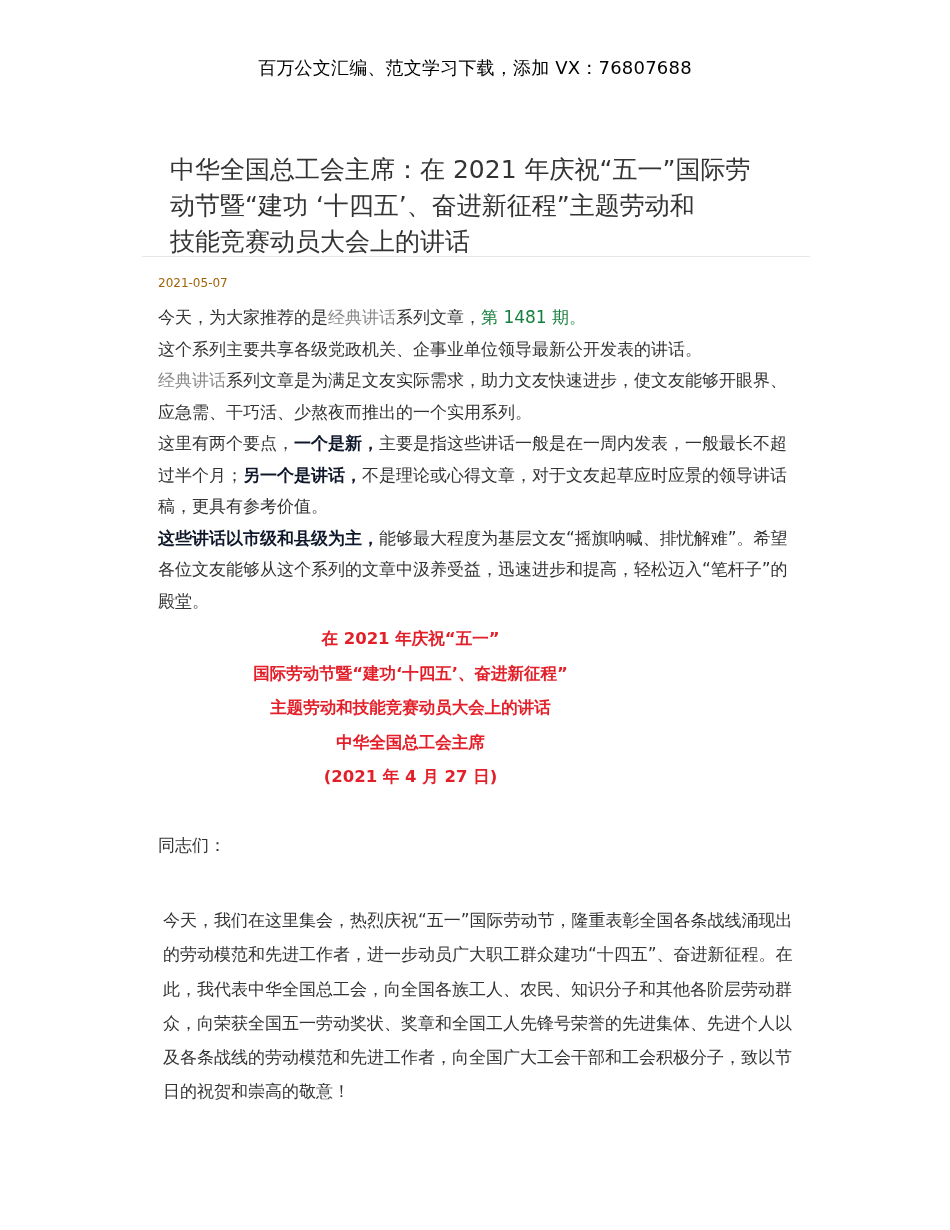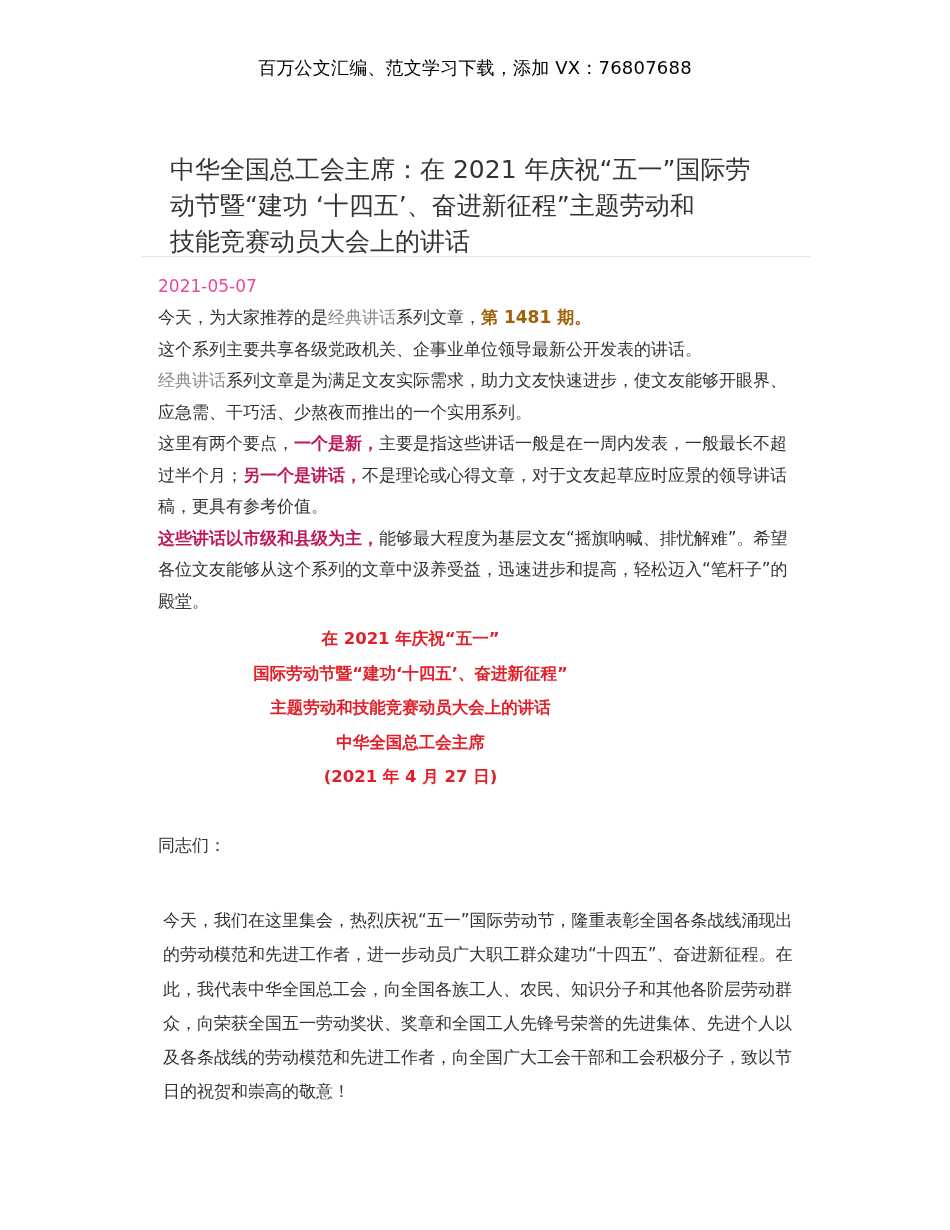--- a/index.html
+++ b/index.html
@@ -41,46 +41,46 @@
       top: 256px;
       left: 142px;
       width: 668px;
       height: 1px;
       background: #e6e6ea;
     }
     .date {
       position: absolute;
       top: 276px;
       left: 158px;
-      font-size: 17px;
-      color: #ec4899;
+      font-size: 12px;
+      color: #a16207;
     }
     .content {
       position: absolute;
       top: 302px;
       left: 158px;
       width: 640px;
       font-size: 17px;
       line-height: 31.5px;
       color: #333333;
     }
     .content p {
       margin: 0;
     }
     .muted {
       color: #888888;
       font-family: "DejaVu Serif", "Liberation Serif", serif;
     }
     .red-bold {
-      color: #a16207;
-      font-weight: bold;
+      color: #15803d;
+      font-weight: normal;
     }
     .bold {
       font-weight: bold;
-      color: #be185d;
+      color: #0f172a;
     }
     .heading-block {
       position: absolute;
       top: 622px;
       left: 0;
       width: 821px;
       text-align: center;
       font-size: 16.5px;
       line-height: 34.5px;
       color: #e3202a;

